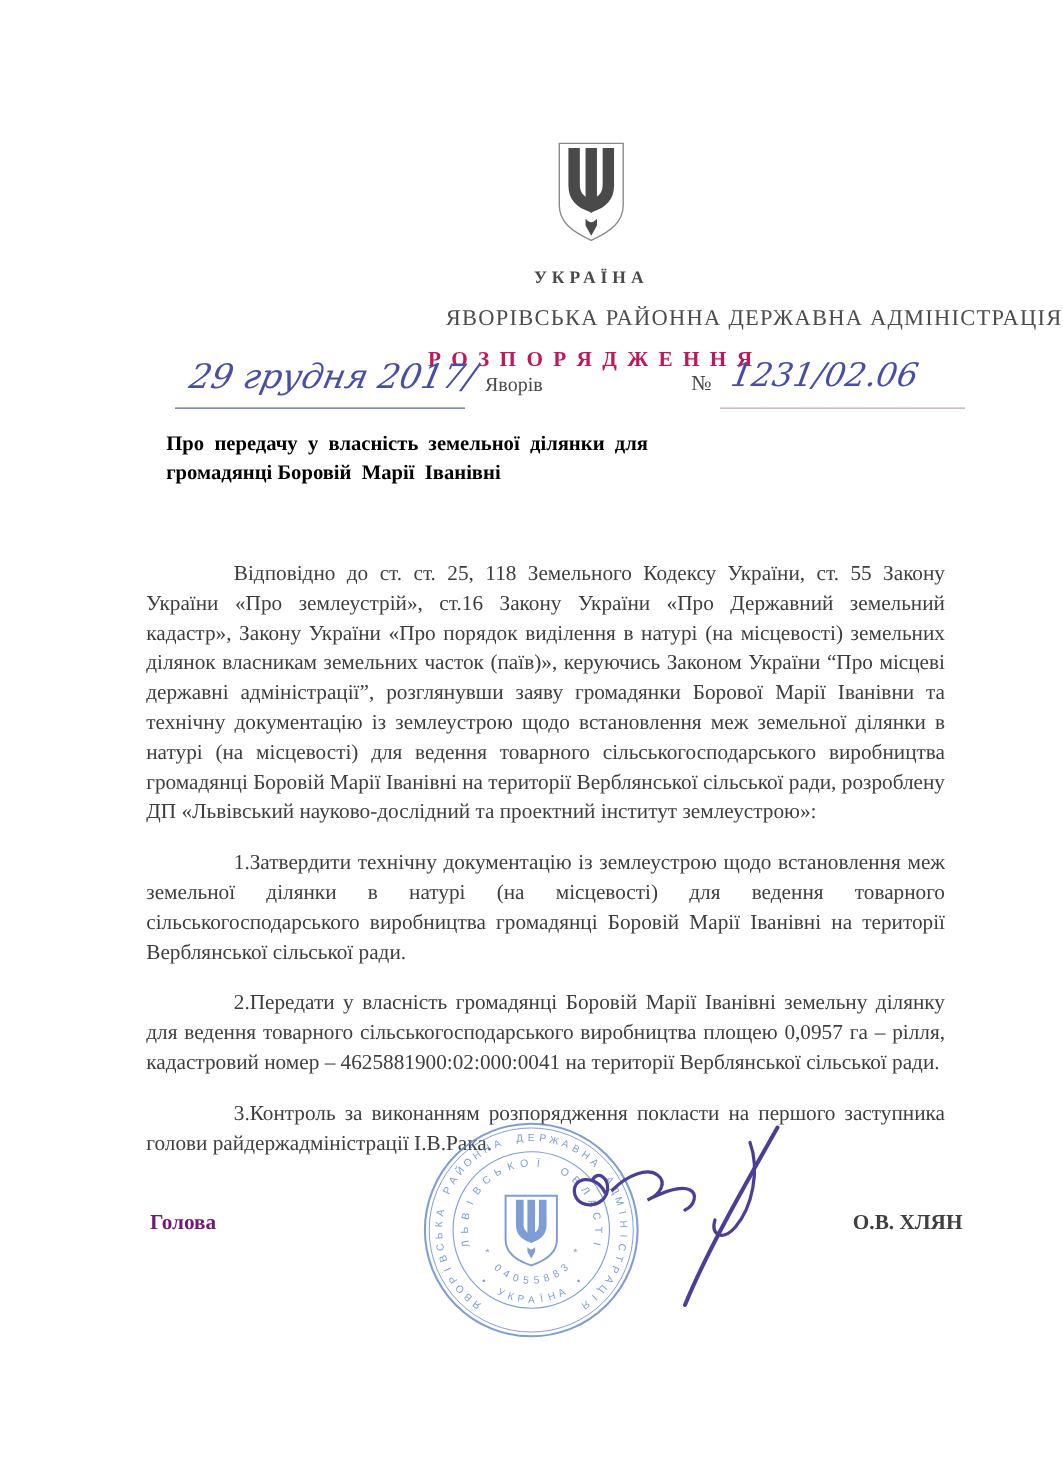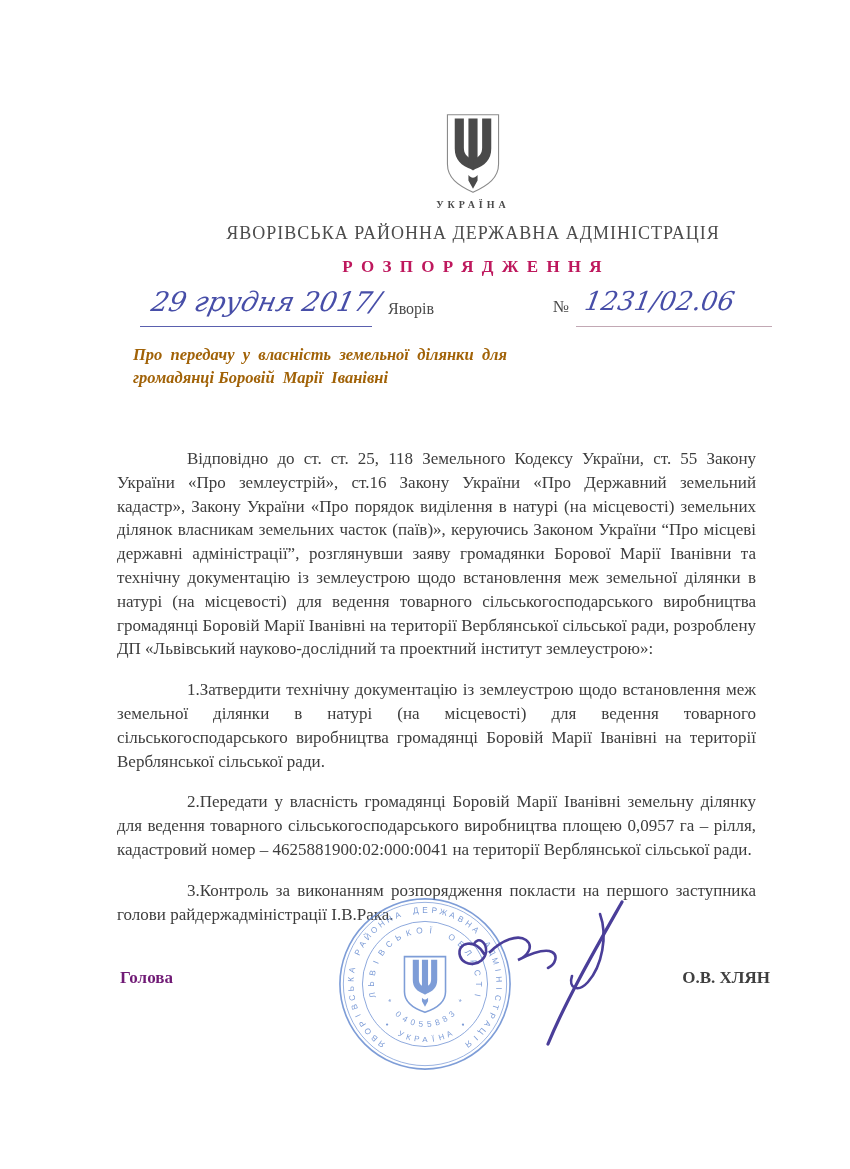--- a/index.html
+++ b/index.html
@@ -3,34 +3,34 @@
 <meta charset="utf-8">
 <style>
   html,body{margin:0;padding:0;background:#ffffff;}
   .page{
     position:relative; width:850px; height:1169px; background:#fff; overflow:hidden;
     font-family:"Liberation Serif", serif; color:var(--body-text,#3d3d3d);
   }
   
   .header{position:absolute; top:112px; left:96px; right:0; text-align:center;}
   .emblem{display:block; margin:0 auto; width:60px; height:84px;}
-  .country{margin-top:3px; font-size:10px; font-weight:bold; letter-spacing:4px; color:#4a4a4a;}
-  .authority{margin-top:13px; font-size:18px; letter-spacing:1px; color:#4c4c4c; white-space:nowrap;}
+  .country{margin-top:19px; font-size:14px; font-weight:bold; letter-spacing:4px; color:#4a4a4a;}
+  .authority{margin-top:13px; font-size:18px; letter-spacing:1px; color:#4c4c4c; white-space:nowrap;text-align:right;}
   .doctype{margin-top:13px; font-size:17px; font-weight:bold; letter-spacing:2px; color:#be185d; white-space:nowrap;}
   
   .hw{font-family:"DejaVu Serif", serif; font-style:italic; color:var(--handwriting-ink,#474ea8);}
   .hw-date{position:absolute; left:152px; top:286px; font-size:27px; transform:skewX(-12deg); white-space:nowrap;}
   .date-underline{position:absolute; left:140px; top:326px; width:232px; height:0; border-top:1.6px solid #5a60ae;}
   .place{position:absolute; left:388px; top:300px; font-size:16px; color:#4a4a4a;}
   .num-sign{position:absolute; left:553px; top:297px; font-size:17px; color:#4a4a4a;}
   .hw-number{position:absolute; left:585px; top:286px; font-size:26px; transform:skewX(-10deg); white-space:nowrap;}
   .number-underline{position:absolute; left:576px; top:326px; width:196px; height:0; border-top:1px solid #c2a8b4;}
   
-  .subject{position:absolute; left:133px; top:344px; width:525px; font-weight:bold; font-style:italic;
-           font-size:16.5px; line-height:22.5px; color:#a16207;}
+  .subject{position:absolute; left:133px; top:344px; width:525px; font-weight:bold; 
+           font-size:16.5px; line-height:22.5px; color:#000000;}
   .subject div{white-space:pre;}
   
   .bodytext{position:absolute; left:100px; top:430px; width:673px; font-size:17px; line-height:23.8px;
             text-align:justify; color:var(--body-text,#3d3d3d);}
   .bodytext p{margin:17px; text-indent:70px;}
   
   .signer-title{position:absolute; left:120px; top:968px; font-size:17px; font-weight:bold; color:#701a75;}
   .signer-name{position:absolute; right:80px; top:968px; font-size:17px; font-weight:bold; color:#3f3f3f;}
   
   .stamp{position:absolute; left:337px; top:896px; width:176px; height:176px; opacity:.82;}

